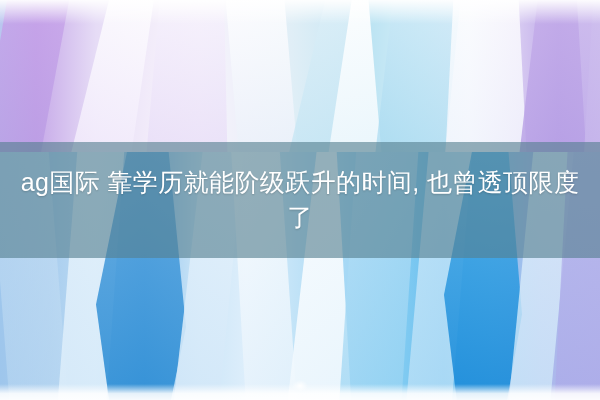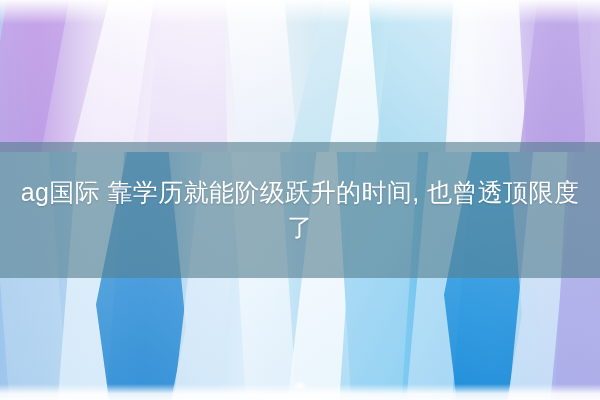--- a/index.html
+++ b/index.html
@@ -139,21 +139,21 @@
     left: 292px; bottom: 8px;
     width: 16px; height: 12px;
     background: radial-gradient(ellipse at center, rgba(255,255,255,.95) 0%, rgba(255,255,255,0) 70%);
     pointer-events: none;
   }
 
   
   .caption-band {
     position: absolute;
     left: 0; top: 142px;
-    width: 600px; height: 136px;
+    width: 600px; height: 116px;
     background: rgba(86, 128, 143, 0.62);
     display: flex;
     align-items: center;
     justify-content: center;
     box-sizing: border-box;
     padding: 16px 14px;
   }
   .caption-text {
     margin: 0;
     width: 100%;

